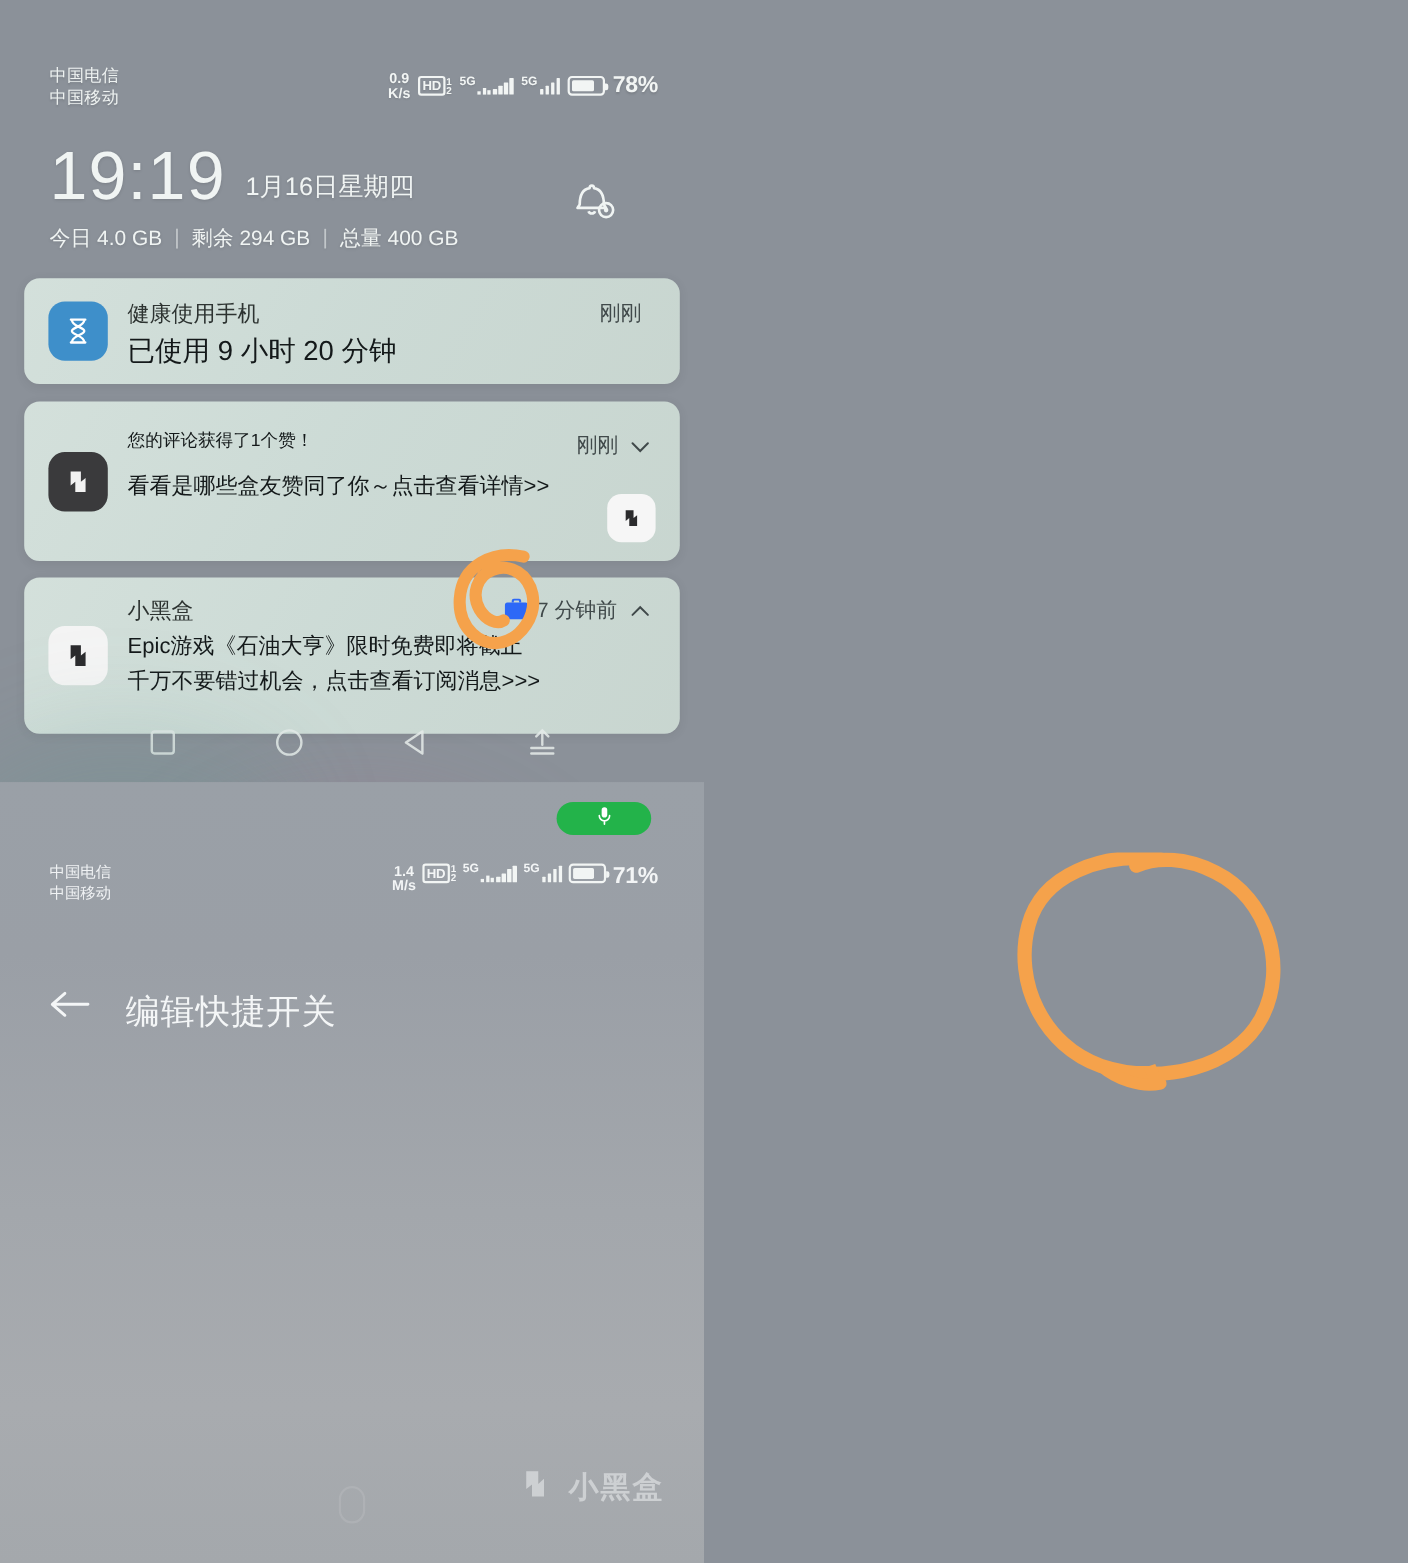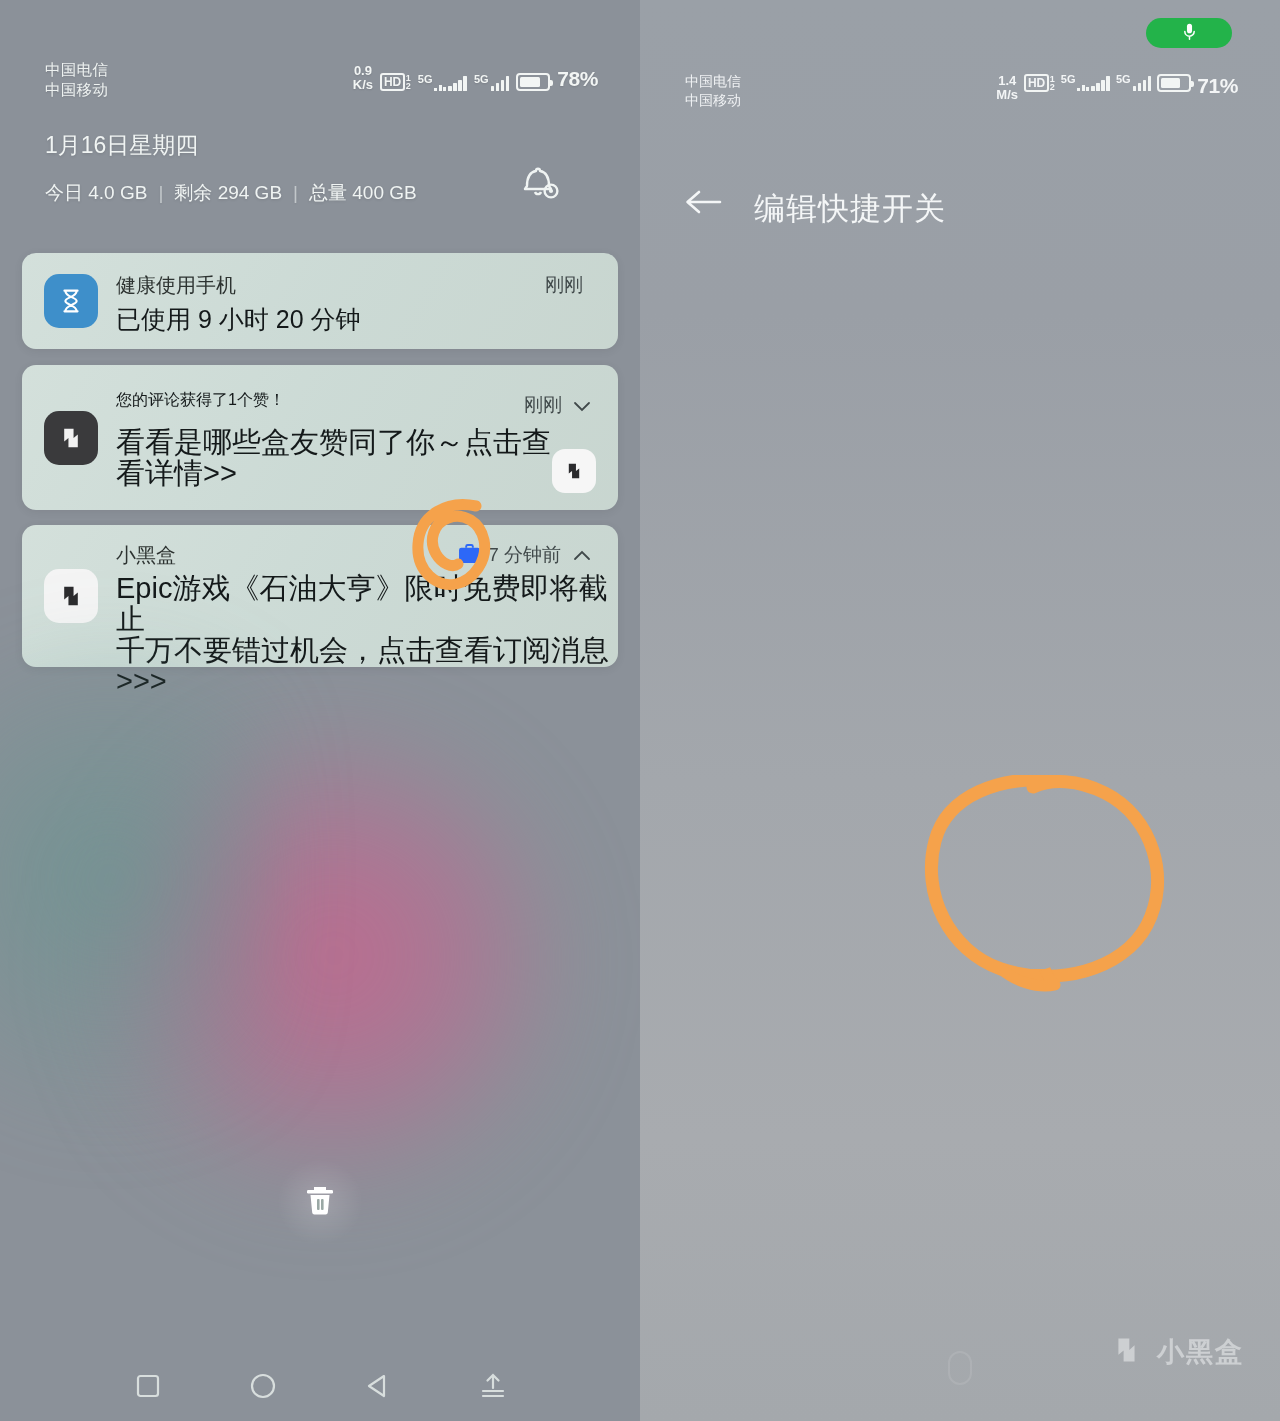--- a/index.html
+++ b/index.html
@@ -1,21 +1,21 @@
 <!DOCTYPE html>
 <html><head>
 <meta charset="utf-8">
 <style>
   * { margin:0; padding:0; box-sizing:border-box; }
   html,body { width:1280px; height:1421px; overflow:hidden; }
   body {
     font-family:"Liberation Sans","DejaVu Sans",sans-serif;
     background:#8b9199;
   }
-  .screen { position:relative; width:1280px; height:1421px; display:flex; }
+  .screen { position:relative; width:1280px; height:1421px; display:flex;flex-direction:column; }
 
   
   .pane-left {
     position:relative; width:640px; height:1421px; overflow:hidden;
     background:
       radial-gradient(closed-ellipse at 50% 63%, rgba(200,110,150,0.85) 0%, rgba(190,110,150,0.0) 46%),
       linear-gradient(160deg,#6f9490 0%,#6e938f 30%,#7d9c94 60%,#87a39a 100%);
   }
   .pane-left::before {
     content:""; position:absolute; left:90px; top:730px; width:470px; height:470px;
@@ -29,21 +29,21 @@
     filter:blur(36px);
   }
 
   
   .statusbar-l { position:absolute; top:60px; left:0; width:640px; height:52px; }
   .carrier-l {
     position:absolute; left:45px; top:0px; color:#eef2f1; font-size:15.5px;
     line-height:20px; letter-spacing:.3px; text-shadow:0 1px 2px rgba(0,0,0,.12);
   }
   .stat-right-l {
-    position:absolute; right:42px; top:4px; display:flex; align-items:flex-end;
+    position:absolute; right:42px; top:4px; display:flex; align-items:center;
     gap:7px; color:#f2f5f4; text-shadow:0 1px 2px rgba(0,0,0,.12);
   }
   .netspeed { font-size:13px; font-weight:bold; line-height:13.5px; text-align:center; }
   .hd-badge {
     border:2px solid #f2f5f4; border-radius:3px; font-size:12px; font-weight:bold;
     padding:0 2px; line-height:14px; letter-spacing:-.3px;
   }
   .hd-wrap { display:flex; align-items:center; gap:1px; }
   .hd-nums { display:flex; flex-direction:column; font-size:9px; font-weight:bold; line-height:8px; }
   .sig { display:flex; align-items:flex-end; gap:1.5px; height:17px; }
@@ -82,21 +82,21 @@
   .n2 { top:365px; height:145px; }
   .n3 { top:525px; height:142px; }
   .n-icon {
     position:absolute; left:22px; width:54px; height:54px; border-radius:15px;
     display:flex; align-items:center; justify-content:center;
   }
   .n1 .n-icon { top:21px; background:#3e8fca; }
   .n2 .n-icon { top:46px; background:#3a3a3c; }
   .n3 .n-icon { top:44px; background:#f4f4f4; }
   .n-title { position:absolute; left:94px; font-size:20px; color:#2d3331; }
-  .n-body  { position:absolute; left:94px; font-size:29px; color:#14191a; font-weight:500; line-height:31px; }
+  .n-body  { position:absolute; left:94px; font-size:20px; color:#14191a; font-weight:500; line-height:31px; }
   .n-time  { position:absolute; font-size:19px; color:#40494a; }
   .n1 .n-title { top:19px; } .n1 .n-body { top:51px; font-size:25px; }
   .n1 .n-time { right:35px; top:19px; }
   .n2 .n-title { top:25px; font-size:16px; color:#14191a; font-weight:500; }
   .n2 .n-body { top:62px; width:455px; }
   .n2 .n-time { right:56px; top:27px; }
   .n3 .n-title { top:17px; }
   .n3 .n-body { top:48px; width:500px; }
   .n3 .n-time { right:57px; top:17px; }
   .chev { position:absolute; right:26px; width:20px; height:20px; }
@@ -193,20 +193,21 @@
         </div>
         <span class="batt">
             <i style="width:78%"></i>
           </span>
         <span class="battpct">78%</span>
       </div>
     </div>
 
     <div class="clockblk">
       <div class="clock-row">
+        <div class="clock">19:19</div>
         <div class="datetxt">1月16日星期四</div>
       </div>
       <div class="storage">
         <span>今日 4.0 GB</span>
         <span class="divider">|</span>
         <span>剩余 294 GB</span>
         <span class="divider">|</span>
         <span>总量 400 GB</span>
       </div>
       <div class="bell-gear">

